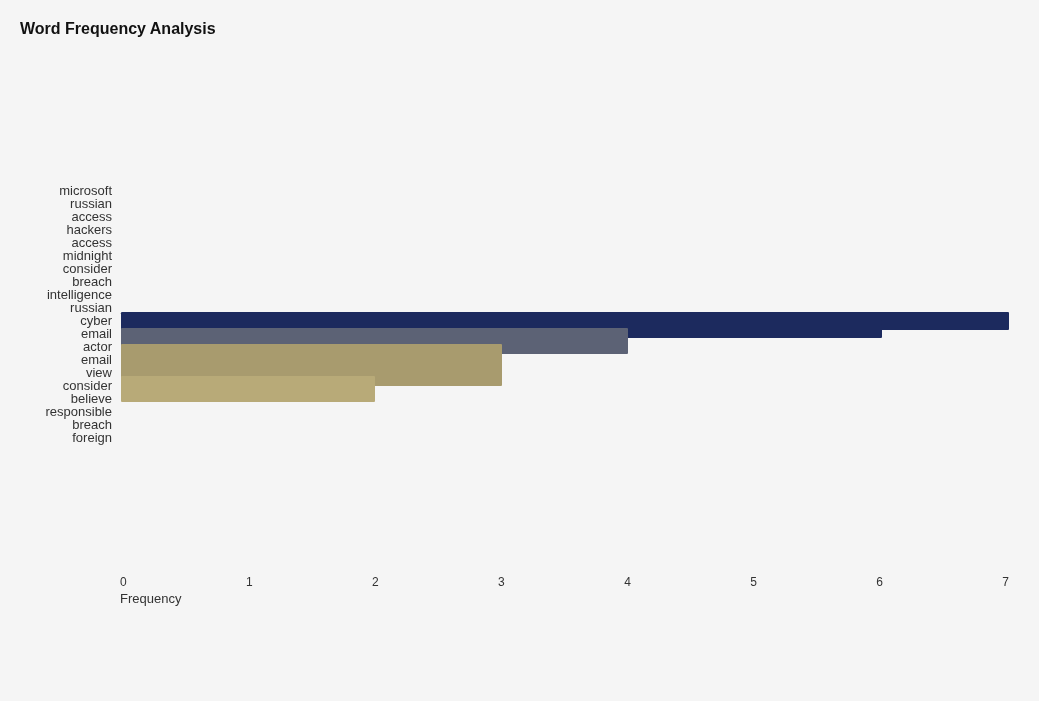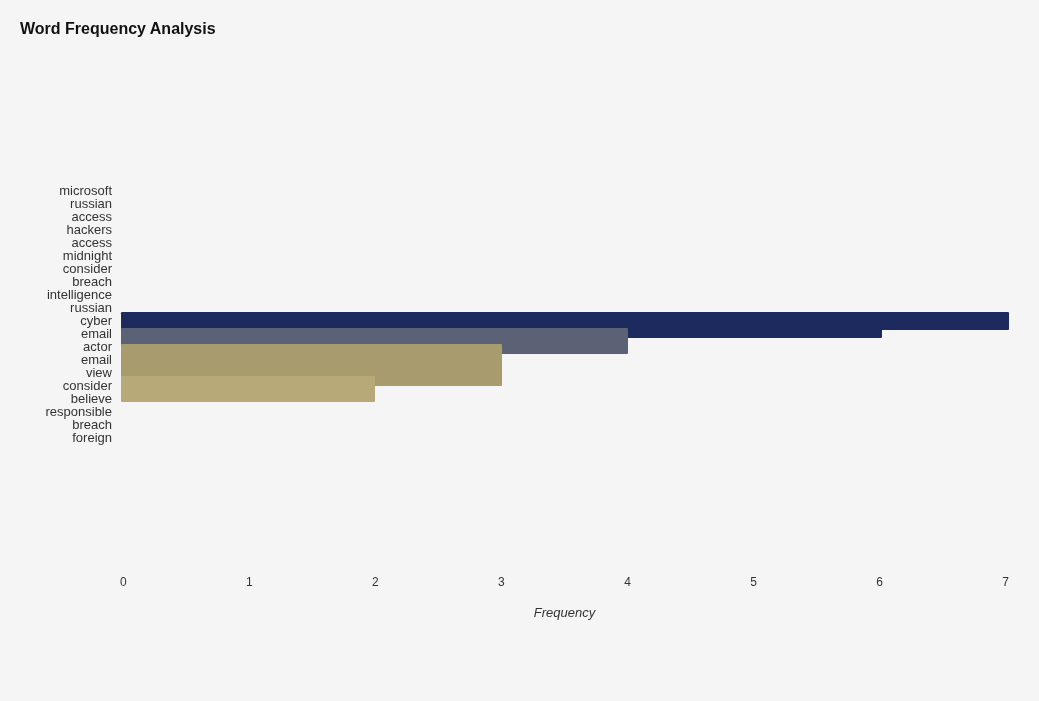--- a/index.html
+++ b/index.html
@@ -89,26 +89,24 @@
       justify-content: space-between;
       padding-right: 0;
       margin-top: 4px;
     }
     .x-tick {
       font-size: 12px;
       color: #333;
       text-align: center;
     }
     .x-label {
-      text-align: center;
       margin-left: 100px;
       font-size: 13px;
       color: #333;
-      margin-top: 16px;
-      font-style: italic;
+      margin-top: 2px;
     }
   </style>
 </head>
 <body>
 
 <div class="chart-container">
   <div class="chart-title">Word Frequency Analysis</div>
 
   <div style="display:flex; flex-direction:column; height: calc(100% - 50px);">
     <div class="chart-area">

